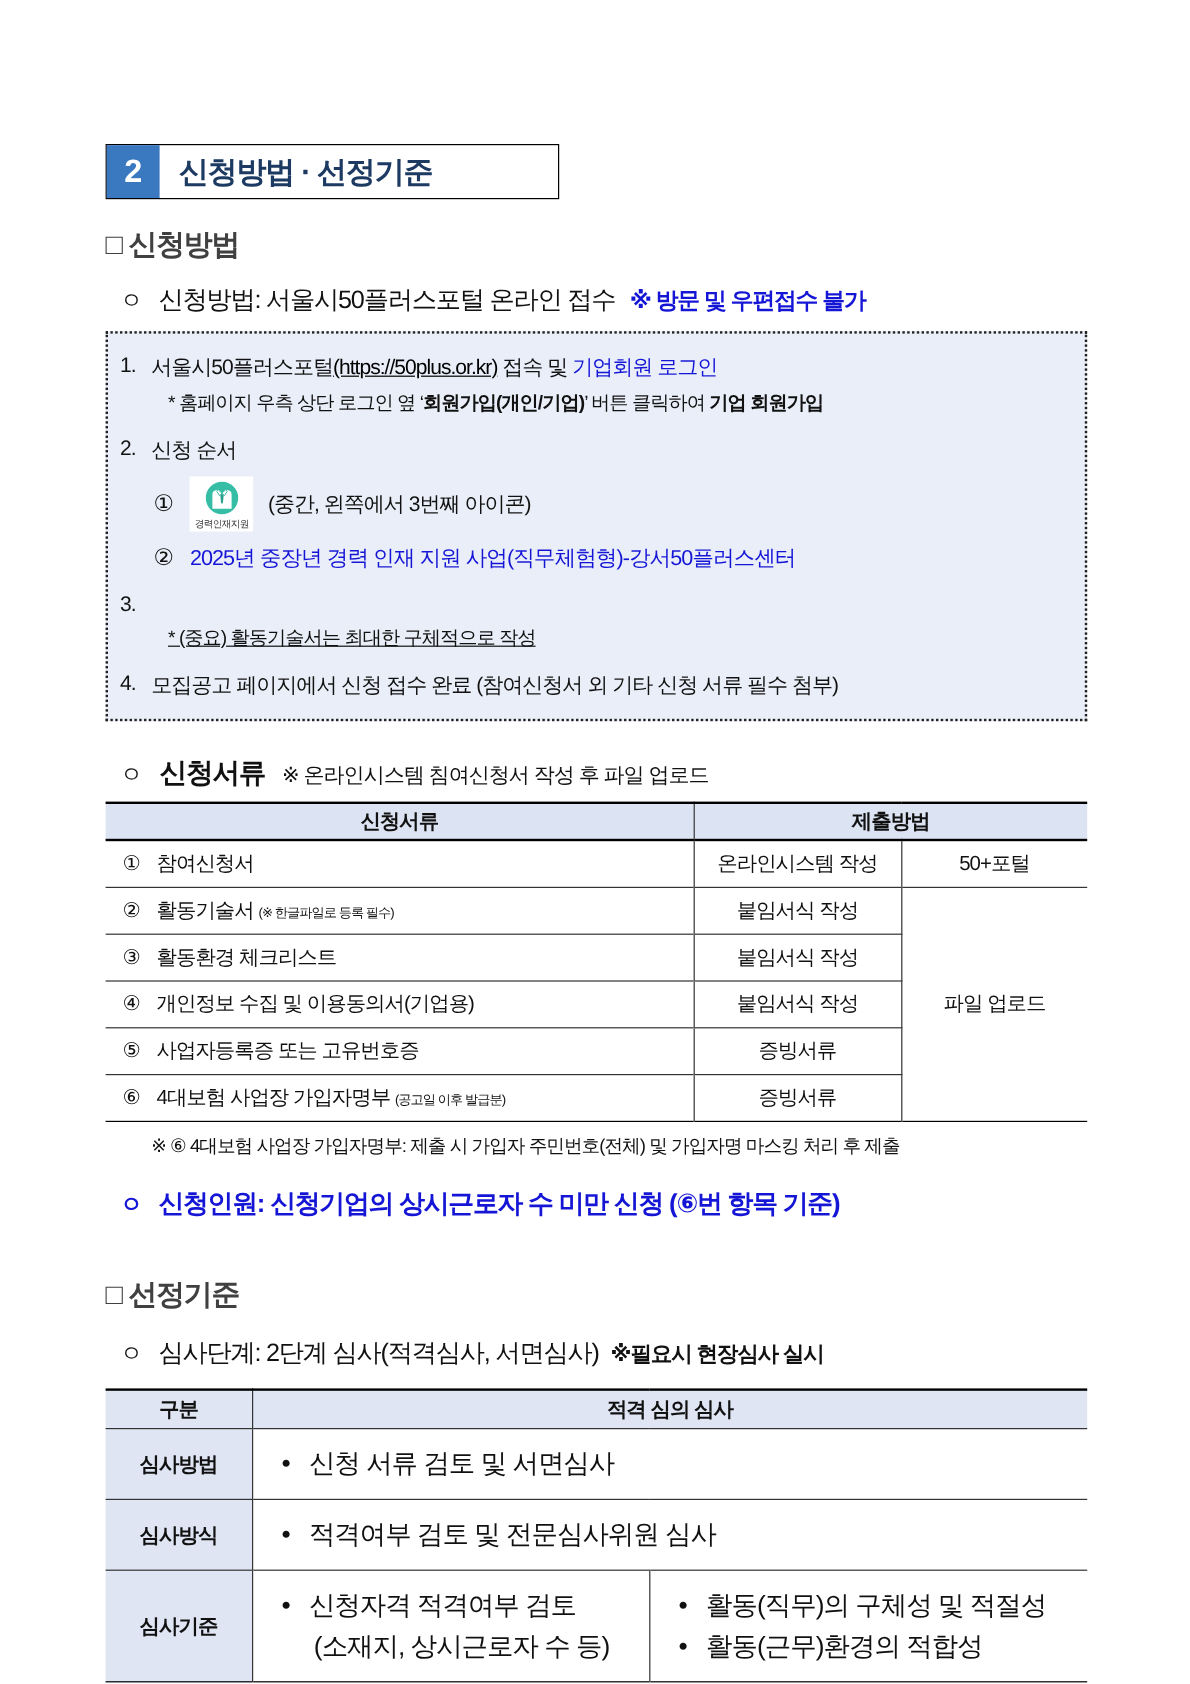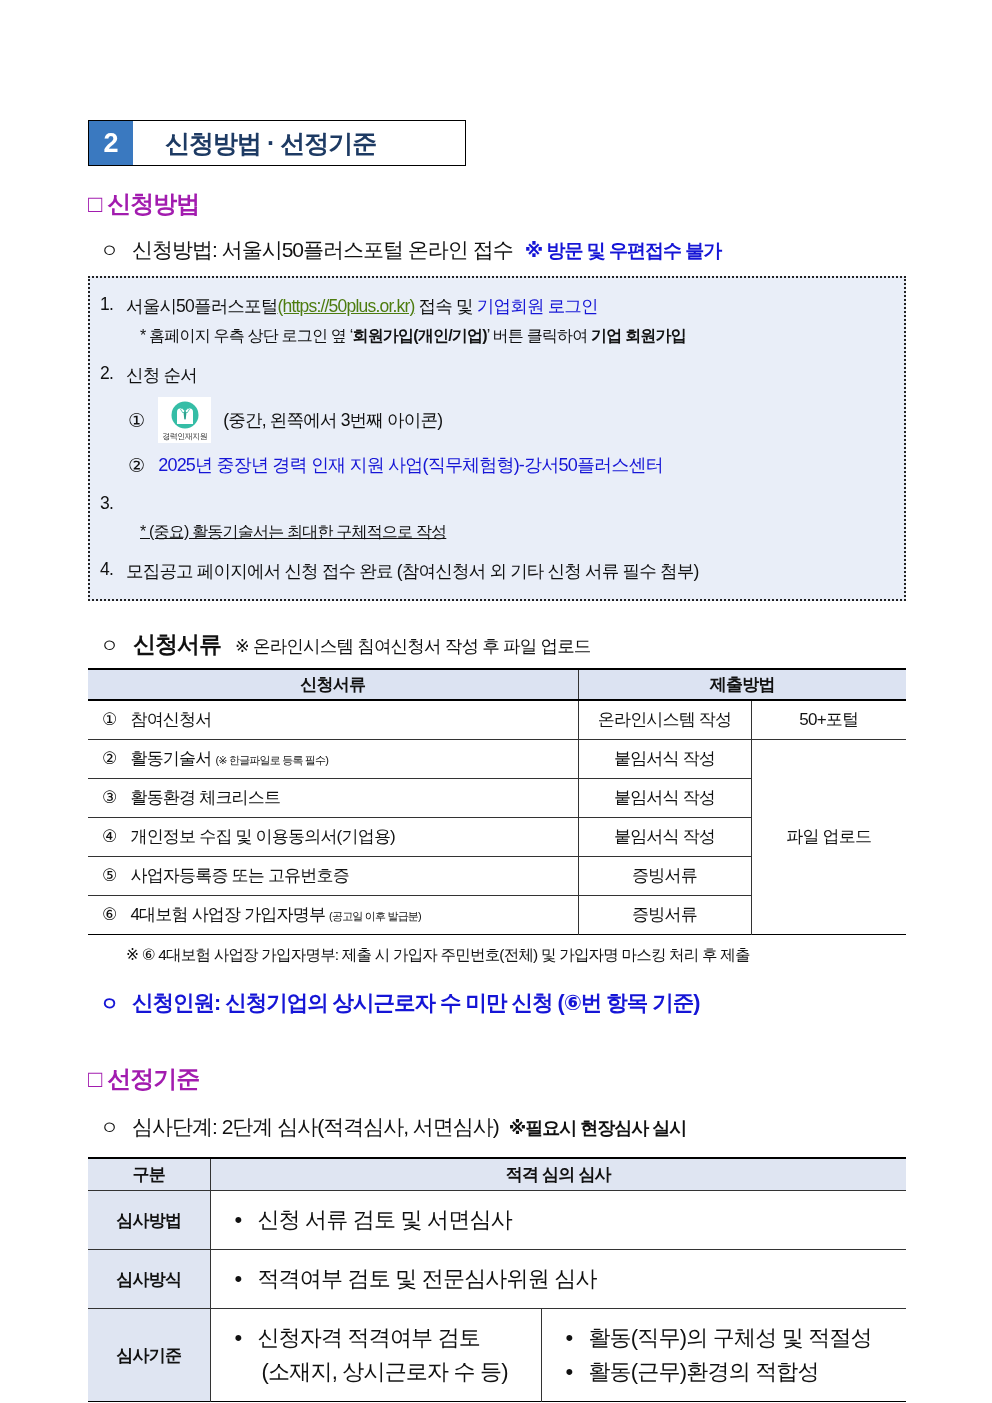--- a/index.html
+++ b/index.html
@@ -20,25 +20,25 @@
     display: flex; align-items: stretch;
     background: #fff;
   }
   .sec-badge {
     width: 44px; background: #3a79c0; color: #fff;
     font-size: 27px; font-weight: bold;
     display: flex; align-items: center; justify-content: center;
   }
   .sec-title {
     color: #1d3a63; font-size: 25px; font-weight: bold;
-    display: flex; align-items: center; padding-left: 32px;
+    display: flex; align-items: center; padding-left: 16px;
     letter-spacing: -1px;
   }
 
-  .h2 { font-size: 24px; font-weight: bold; color: #a21caf; letter-spacing: -1px; margin-top: 22px; }
+  .h2 { font-size: 24px; font-weight: bold; color: #404040; letter-spacing: -1px; margin-top: 22px; }
 
   .bullet-line { display: flex; align-items: baseline; margin-top: 16px; padding-left: 12px; letter-spacing: -1px; }
   .bullet { font-size: 19px; margin-right: 14px; }
   .bl-main { font-size: 21px; }
   .bl-note-blue { font-size: 19px; font-weight: bold; color: #1515d6; margin-left: 12px; }
 
   
   .steps-box {
     margin-top: 12px;
     border: 2px dotted #222;
@@ -46,21 +46,21 @@
     padding: 14px 18px 16px 10px;
     font-size: 17.5px;
     letter-spacing: -0.8px;
   }
   .step { display: flex; margin-top: 10px; }
   .step:first-child { margin-top: 2px; }
   .step-num { width: 26px; flex: 0 0 auto; text-align: left; }
   .step-sub { padding-left: 40px; font-size: 16px; margin-top: 8px; color: #111; }
   .step-sub .b { font-weight: bold; }
   .blue { color: #1515d6; }
-  a.doc-link { color: #4d7c0f; text-decoration: underline; }
+  a.doc-link { color: #000000; text-decoration: underline; }
   .underlined { text-decoration: underline; }
 
   .step2-items { padding-left: 28px; }
   .step2-item { display: flex; align-items: center; margin-top: 10px; }
   .circ-marker { font-size: 19px; margin-right: 14px; }
   .icon-wrap { display: flex; flex-direction: column; align-items: center; background: #fff; padding: 3px 4px 1px 4px; margin-right: 12px; }
   .icon-label { font-size: 8px; color: #333; margin-top: 1px; letter-spacing: -0.5px; }
   .step2-item2-text { font-size: 18px; letter-spacing: -0.8px; }
 
   

